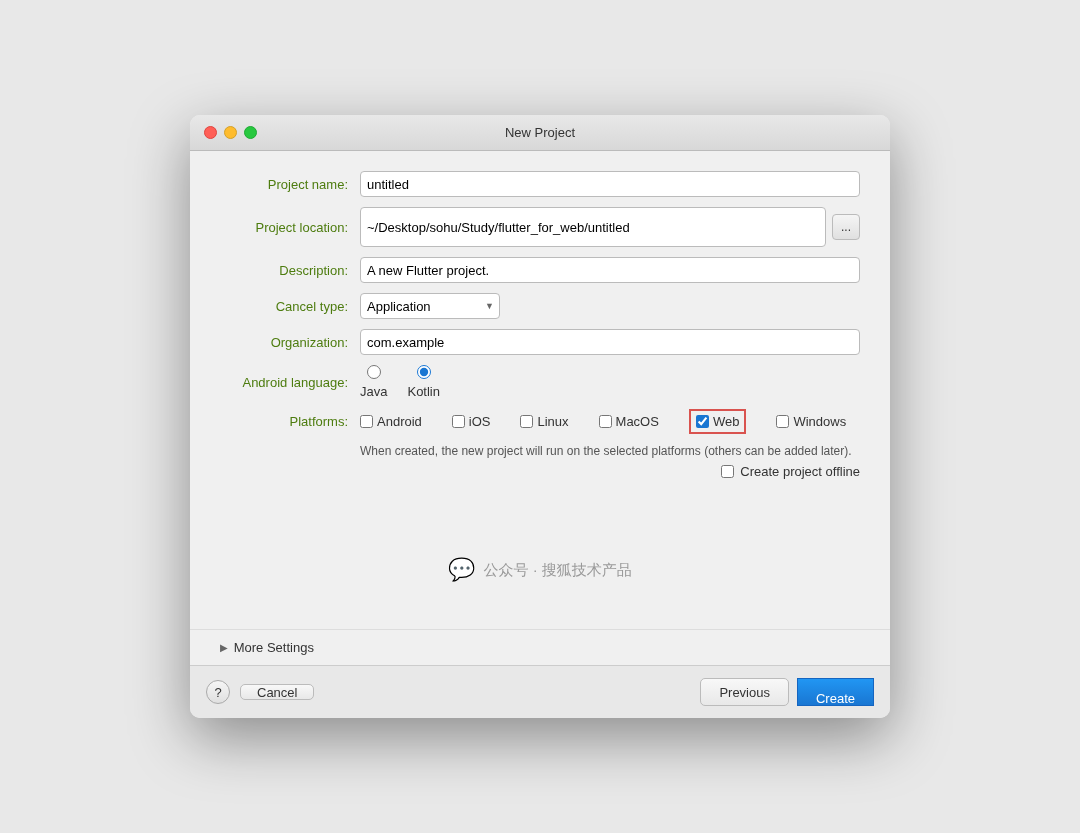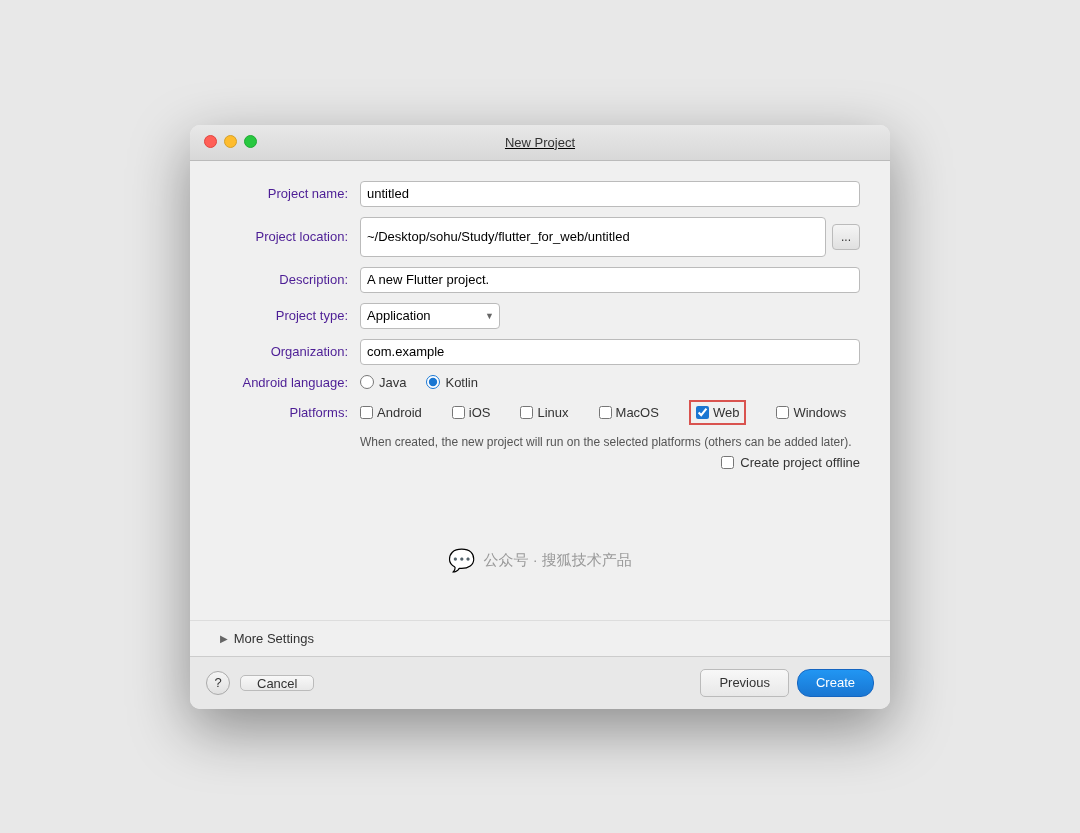--- a/index.html
+++ b/index.html
@@ -17,24 +17,23 @@
       border-radius: 10px;
       box-shadow: 0 20px 60px rgba(0,0,0,0.4);
       width: 700px;
       overflow: hidden;
     }
     .title-bar {
       background: linear-gradient(180deg, #e8e8e8 0%, #d8d8d8 100%);
       border-bottom: 1px solid #bbb;
       padding: 10px 16px;
       display: flex;
-      align-items: flex-start;
+      align-items: center;
       justify-content: center;
       position: relative;
-      text-decoration: underline;
     }
     .traffic-lights {
       position: absolute;
       left: 14px;
       display: flex;
       gap: 7px;
     }
     .traffic-light {
       width: 13px;
       height: 13px;
@@ -54,21 +53,21 @@
     .form-row {
       display: flex;
       align-items: center;
       margin-bottom: 10px;
     }
     .form-label {
       width: 140px;
       text-align: right;
       padding-right: 12px;
       font-size: 13px;
-      color: #4c1d95;
+      color: #4d7c0f;
       flex-shrink: 0;
     }
     .form-input {
       flex: 1;
       height: 26px;
       border: 1px solid #bbb;
       border-radius: 4px;
       padding: 2px 6px;
       font-size: 13px;
       background: white;
@@ -128,20 +127,21 @@
     .radio-group {
       display: flex;
       align-items: center;
       gap: 20px;
       flex: 1;
     }
     .radio-item {
       display: flex;
       align-items: center;
       gap: 5px;
+      flex-direction: column;
     }
     .radio-input {
       width: 14px;
       height: 14px;
       cursor: pointer;
       accent-color: #1976d2;
     }
     .radio-label {
       font-size: 13px;
       color: #333;
@@ -271,23 +271,23 @@
       padding: 0 18px;
       border: 1px solid #bbb;
       border-radius: 5px;
       background: linear-gradient(180deg, #f8f8f8, #e8e8e8);
       font-size: 13px;
       cursor: pointer;
       color: #333;
     }
     .create-btn {
       height: 28px;
-      padding: 5px 18px;
+      padding: 12px 18px;
       border: 1px solid #1565c0;
-      border-radius: 13px;
+      border-radius: 0;
       background: linear-gradient(180deg, #2196f3, #1976d2);
       font-size: 13px;
       cursor: pointer;
       color: white;
       font-weight: 500;
     }
   </style>
 </head>
 <body>
 
@@ -316,21 +316,21 @@
         <button class="browse-btn">...</button>
       </div>
     </div>
 
     <div class="form-row">
       <span class="form-label">Description:</span>
       <input class="form-input" type="text" value="A new Flutter project." style="">
     </div>
 
     <div class="form-row">
-      <span class="form-label">Project type:</span>
+      <span class="form-label">Cancel type:</span>
       <div class="select-wrapper">
         <select class="form-select">
           <option>Application</option>
           <option>Plugin</option>
           <option>Package</option>
           <option>Module</option>
         </select>
         <span class="select-arrow">▼</span>
       </div>
     </div>

